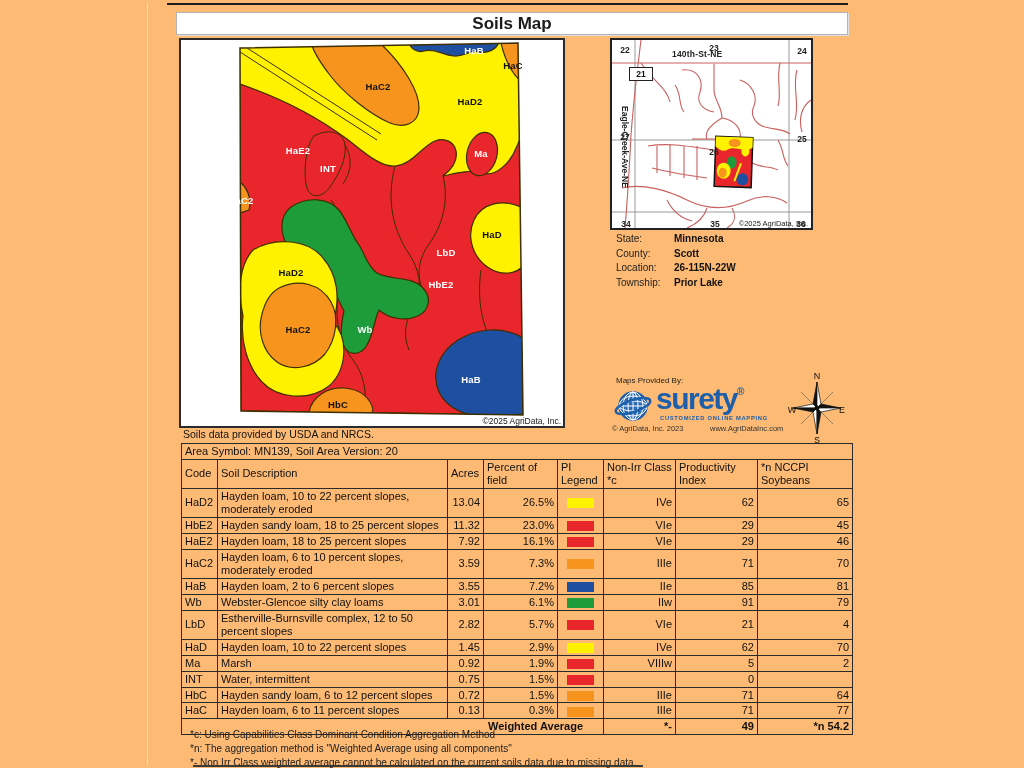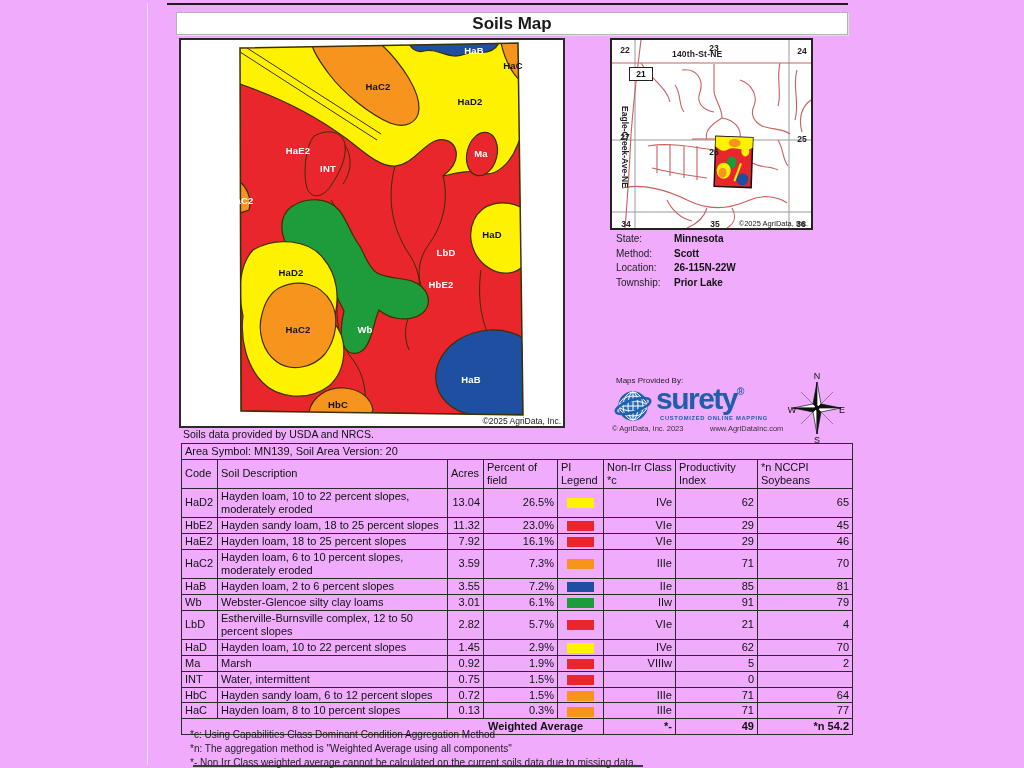--- a/index.html
+++ b/index.html
@@ -1,18 +1,18 @@
 <!DOCTYPE html>
 <html><head>
 <meta charset="utf-8">
 <style>
   * { margin:0; padding:0; box-sizing:border-box; }
   html,body { width:1024px; height:768px; background:#fff; overflow:hidden;
               font-family:"Liberation Sans", sans-serif; color:#111; }
-  .page { position:relative; width:1024px; height:768px; background:#f0abfc; }
+  .page { position:relative; width:1024px; height:768px; background:#fdba74; }
 
   .top-line   { position:absolute; left:167px; top:3px;  width:681px; height:2px; background:#1c1c1c; }
   .scan-line  { position:absolute; left:147px; top:3px;  width:1px;  height:762px; background:#e4e4e4; }
   .bottom-line{ position:absolute; left:193px; top:765px; width:450px; height:2px; background:#3a3a3a; }
 
   .title-box { position:absolute; left:176px; top:12px; width:672px; height:23px;
                border:1px solid #b3b3b3; background:#fff; text-align:center;
                box-shadow:1px 1px 0 #e0e0e0; }
   .title-box span { font-size:17px; font-weight:bold; line-height:22px; color:#1a1a1a; }
 
@@ -226,21 +226,21 @@
     <div class="hwy-badge">21</div>
     <div class="loc-attn">©2025 AgriData, Inc.</div>
   </div>
 
   <div class="info-block" id="info-block">
       <div class="info-row">
         <span class="lbl">State:</span>
         <span class="val">Minnesota</span>
       </div>
       <div class="info-row">
-        <span class="lbl">Method:</span>
+        <span class="lbl">County:</span>
         <span class="val">Scott</span>
       </div>
       <div class="info-row">
         <span class="lbl">Location:</span>
         <span class="val">26-115N-22W</span>
       </div>
       <div class="info-row">
         <span class="lbl">Township:</span>
         <span class="val">Prior Lake</span>
       </div>
@@ -422,21 +422,21 @@
           <td>Hayden sandy loam, 6 to 12 percent slopes</td>
           <td class="c-num">0.72</td>
           <td class="c-num">1.5%</td>
           <td class="c-legend"><span class="swatch" style="background: rgb(247, 148, 29);"></span></td>
           <td class="c-num">IIIe</td>
           <td class="c-num">71</td>
           <td class="c-num">64</td>
         </tr>
         <tr>
           <td>HaC</td>
-          <td>Hayden loam, 8 to 10 percent slopes</td>
+          <td>Hayden loam, 6 to 11 percent slopes</td>
           <td class="c-num">0.13</td>
           <td class="c-num">0.3%</td>
           <td class="c-legend"><span class="swatch" style="background: rgb(247, 148, 29);"></span></td>
           <td class="c-num">IIIe</td>
           <td class="c-num">71</td>
           <td class="c-num">77</td>
         </tr>
       </tbody>
     <tbody>
       <tr class="wavg">

